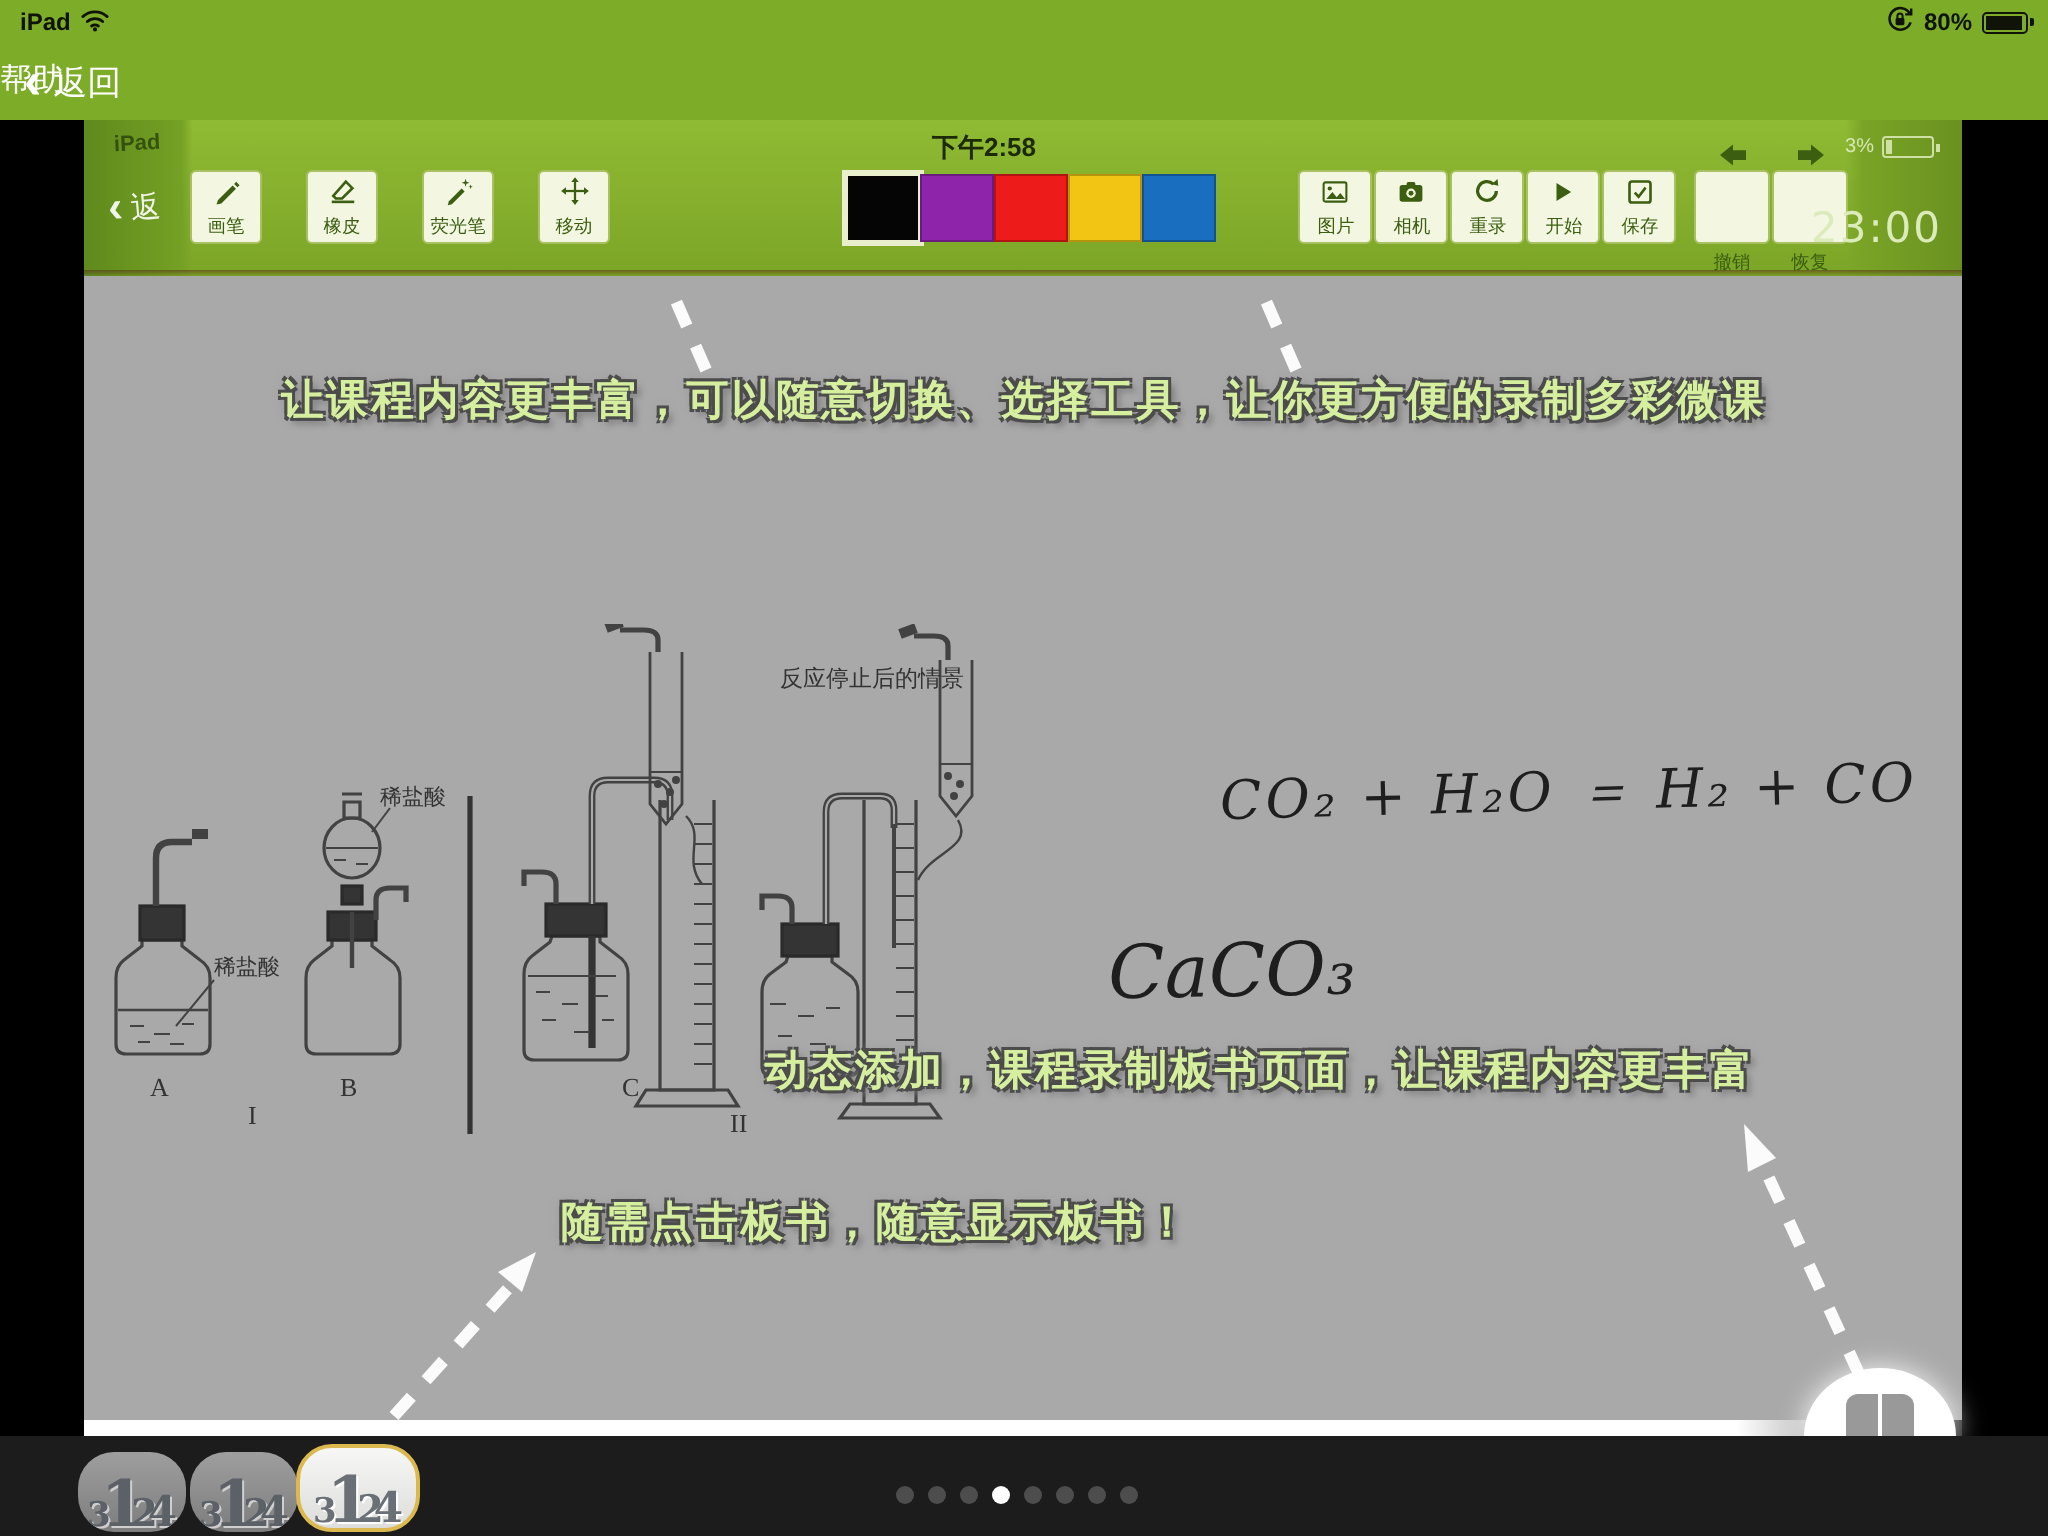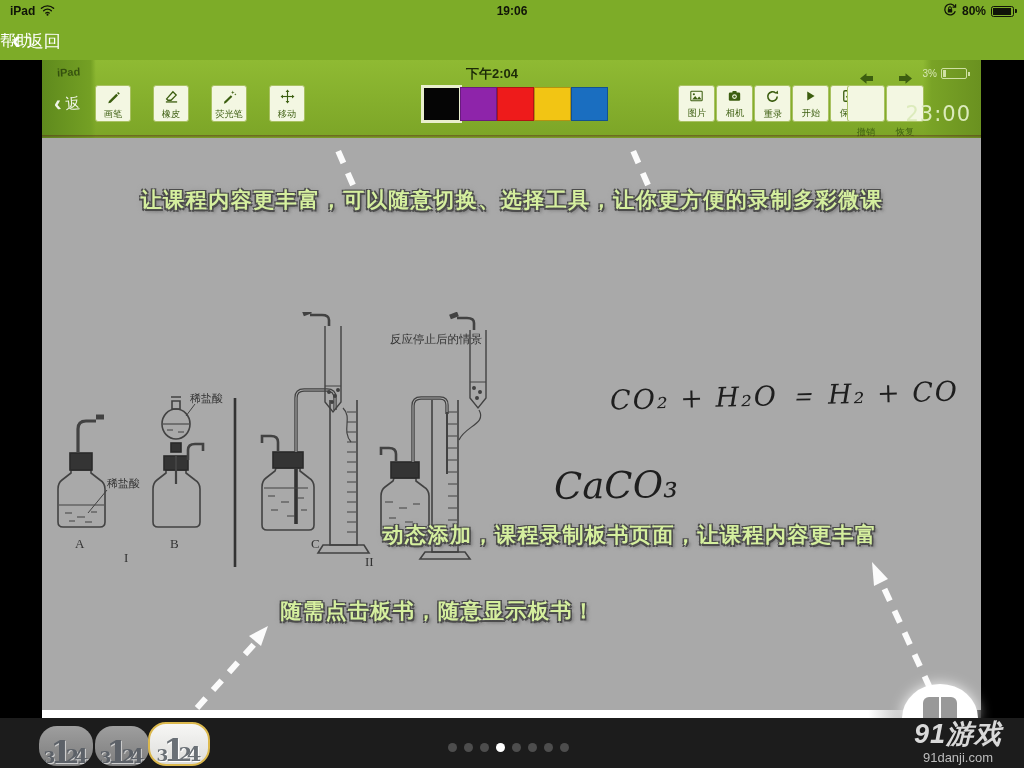--- a/index.html
+++ b/index.html
@@ -56,21 +56,21 @@
     gap:1px; cursor:pointer; }
   .tbtn .lbl { font-size:10px; color:#3c5e10; line-height:10px; white-space:nowrap; transform:scale(.92); }
   .tbtn.sel { background:#84a02d; border-color:#6d8a20; }
   .tbtn.sel .lbl { color:#ecf3d3; }
   .grp-tools  { left:53px;gap:21px; }
   .grp-px     { left:230px; }
   .grp-px .tbtn { width:37px; }
   .grp-colors { left:381px; top:27px; }
   .swatch { width:37px; height:34px; border:1px solid rgba(0,0,0,.25); cursor:pointer; }
   .swatch.sel { box-shadow:0 0 0 2px #e9efcd; border-color:#e9efcd; }
-  .grp-actions { left:600px;padding-left:36px; }
+  .grp-actions { left:571px;padding-left:36px; }
   .grp-actions .tbtn { width:37px; }
   .grp-history { left:805px; }
   .grp-history .tbtn { width:38px;gap:38px; }
 
   
   .tip { position:absolute; text-align:center; font-size:21px; font-weight:bold; letter-spacing:1.5px;
     color:#d5ef9e;
     text-shadow:-1.5px -1.5px 0 #4c4c4c, 1.5px -1.5px 0 #4c4c4c, -1.5px 1.5px 0 #4c4c4c,
       1.5px 1.5px 0 #4c4c4c, 0 0 6px #8f8f8f, 3px 3px 3px #7c7c7c; }
   .tip1 { left:0; width:1024px; top:186px; }
@@ -124,21 +124,20 @@
       <span>iPad</span>
       <span>
         <svg width="15" height="12" viewBox="0 0 16 12" fill="none" stroke="#101408" stroke-width="1.5" stroke-linecap="round">
           <path d="M1.5 4.2 a9.5 9.5 0 0 1 13 0"></path>
             <path d="M3.9 6.8 a6.2 6.2 0 0 1 8.2 0"></path>
           <path d="M6.2 9.2 a3.2 3.2 0 0 1 3.6 0"></path>
             <circle cx="8" cy="11" r="1.1" fill="#101408" stroke="none"></circle>
         </svg>
       </span>
     </div>
-    <div class="sb-time">19:06</div>
     <div class="sb-right">
       <span>
         <svg width="14" height="14" viewBox="0 0 14 14" fill="none" stroke="#101408" stroke-width="1.3">
           <path d="M12.3 8.2 a5.4 5.4 0 1 1-.4-4.4"></path>
             <path d="M12.6 1.2 v3 h-3" stroke-width="1.2"></path>
           <rect x="4.8" y="6" width="4.4" height="3.6" rx=".7" fill="#101408" stroke="none"></rect>
           <path d="M5.7 6 v-1 a1.3 1.3 0 0 1 2.6 0 v1" stroke-width="1"></path>
         </svg>
       </span>
       <span>80%</span>
@@ -157,21 +156,21 @@
   </div>
 
   <div class="board"></div>
 
   <div class="toolbar">
     <span class="inner-ipad">iPad</span>
     <span class="inner-back">
       <span class="chev">‹</span>
       <span>返</span>
     </span>
-    <div class="inner-time">下午2:04</div>
+    <div class="inner-time">下午2:58</div>
     <div class="inner-batt">
       <span>3%</span>
       <span class="ibatt">
           <span class="fill"></span>
         </span>
     </div>
     <div class="inner-timer">23:00</div>
 
     <div class="grp grp-tools">
       <div class="tbtn">
@@ -420,18 +419,14 @@
     <div class="dot"></div>
     <div class="dot"></div>
     <div class="dot"></div>
     <div class="dot active"></div>
     <div class="dot"></div>
     <div class="dot"></div>
     <div class="dot"></div>
     <div class="dot"></div>
   </div>
 
-  <div class="wm">
-    <div class="wm-title">91游戏</div>
-    <div class="wm-site">91danji.com</div>
-  </div>
 
 </div>
 
 </body></html>

